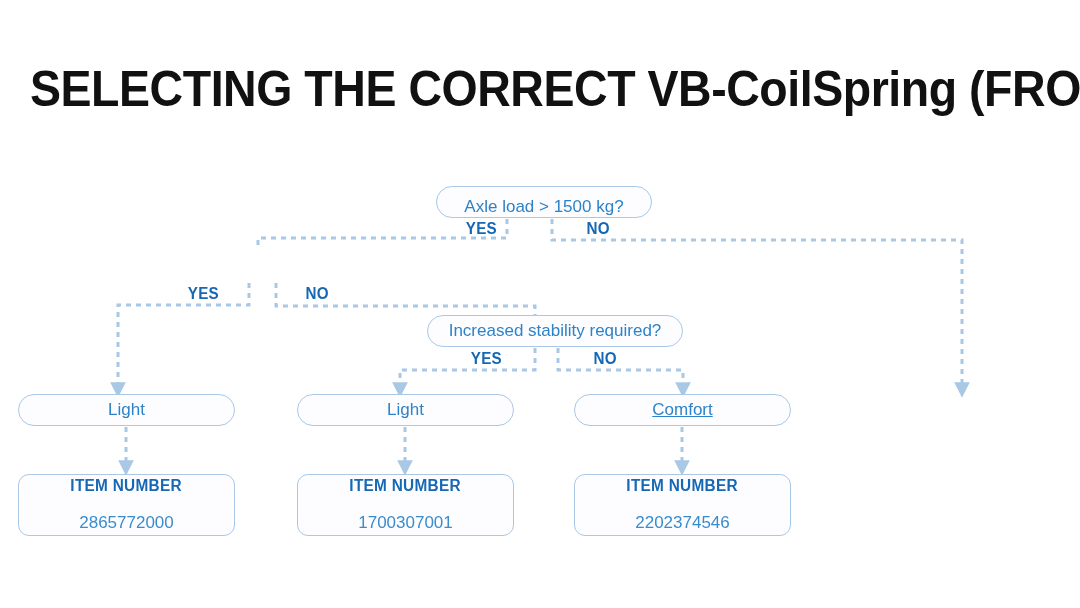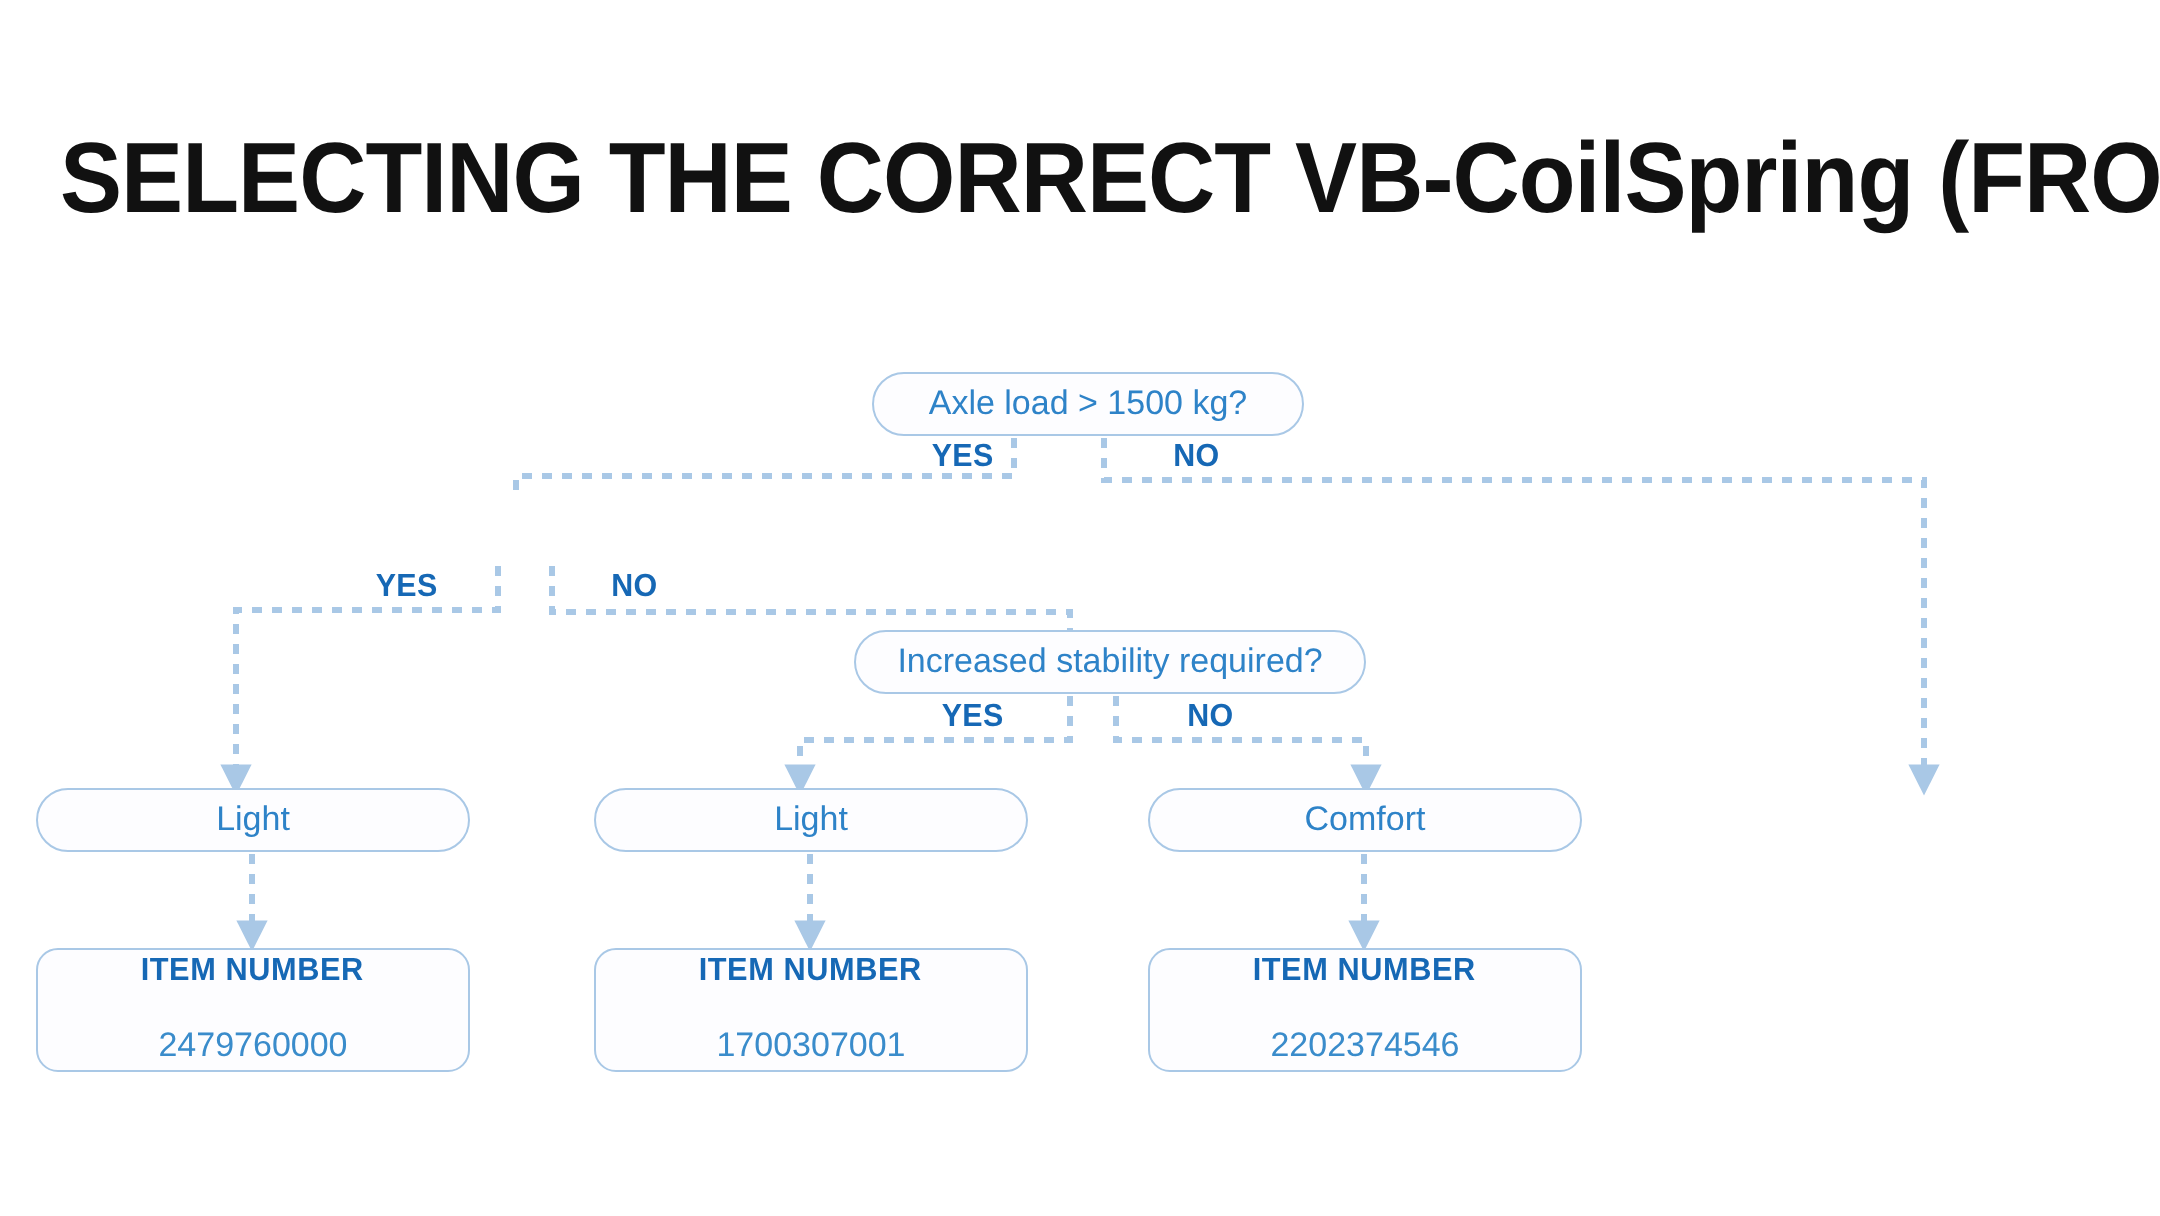--- a/index.html
+++ b/index.html
@@ -129,48 +129,48 @@
       <path d="M 535 348 L 535 370 L 400 370 L 400 390" marker-end="url(#arrow)"></path>
 
       <path d="M 558 348 L 558 370 L 683 370 L 683 390" marker-end="url(#arrow)"></path>
 
       <path d="M 126 427 L 126 468" marker-end="url(#arrow)"></path>
       <path d="M 405 427 L 405 468" marker-end="url(#arrow)"></path>
       <path d="M 682 427 L 682 468" marker-end="url(#arrow)"></path>
     </g>
   </svg>
 
-  <div class="node decision" style="left:436px; top:186px; width:216px;">
+  <div class="node decision" style="left:436px; top:186px; width:216px;align-items:flex-end;">
     <span>Axle load &gt; 1500 kg?</span>
   </div>
   <div class="branch-label" style="left:465px; top:220px;">YES</div>
   <div class="branch-label" style="left:586px; top:220px;">NO</div>
 
   <div class="branch-label" style="left:187px; top:285px;">YES</div>
   <div class="branch-label" style="left:305px; top:285px;">NO</div>
 
   <div class="node decision" style="left:427px; top:315px; width:256px;">
     <span>Increased stability required?</span>
   </div>
   <div class="branch-label" style="left:470px; top:350px;">YES</div>
   <div class="branch-label" style="left:593px; top:350px;">NO</div>
 
   <div class="node result" style="left:18px; top:394px; width:217px;">
     <span>Light</span>
   </div>
   <div class="node result" style="left:297px; top:394px; width:217px;">
     <span>Light</span>
   </div>
-  <div class="node result" style="left:574px; top:394px; width:217px;">
+  <div class="node result" style="left:574px; top:394px; width:217px;text-decoration:underline;">
     <span>Comfort</span>
   </div>
 
   <div class="node itembox" style="left:18px; top:474px; width:217px;">
     <span class="item-head">ITEM NUMBER</span>
-    <span class="item-num">2479760000</span>
+    <span class="item-num">2865772000</span>
   </div>
   <div class="node itembox" style="left:297px; top:474px; width:217px;">
     <span class="item-head">ITEM NUMBER</span>
     <span class="item-num">1700307001</span>
   </div>
   <div class="node itembox" style="left:574px; top:474px; width:217px;">
     <span class="item-head">ITEM NUMBER</span>
     <span class="item-num">2202374546</span>
   </div>
 

